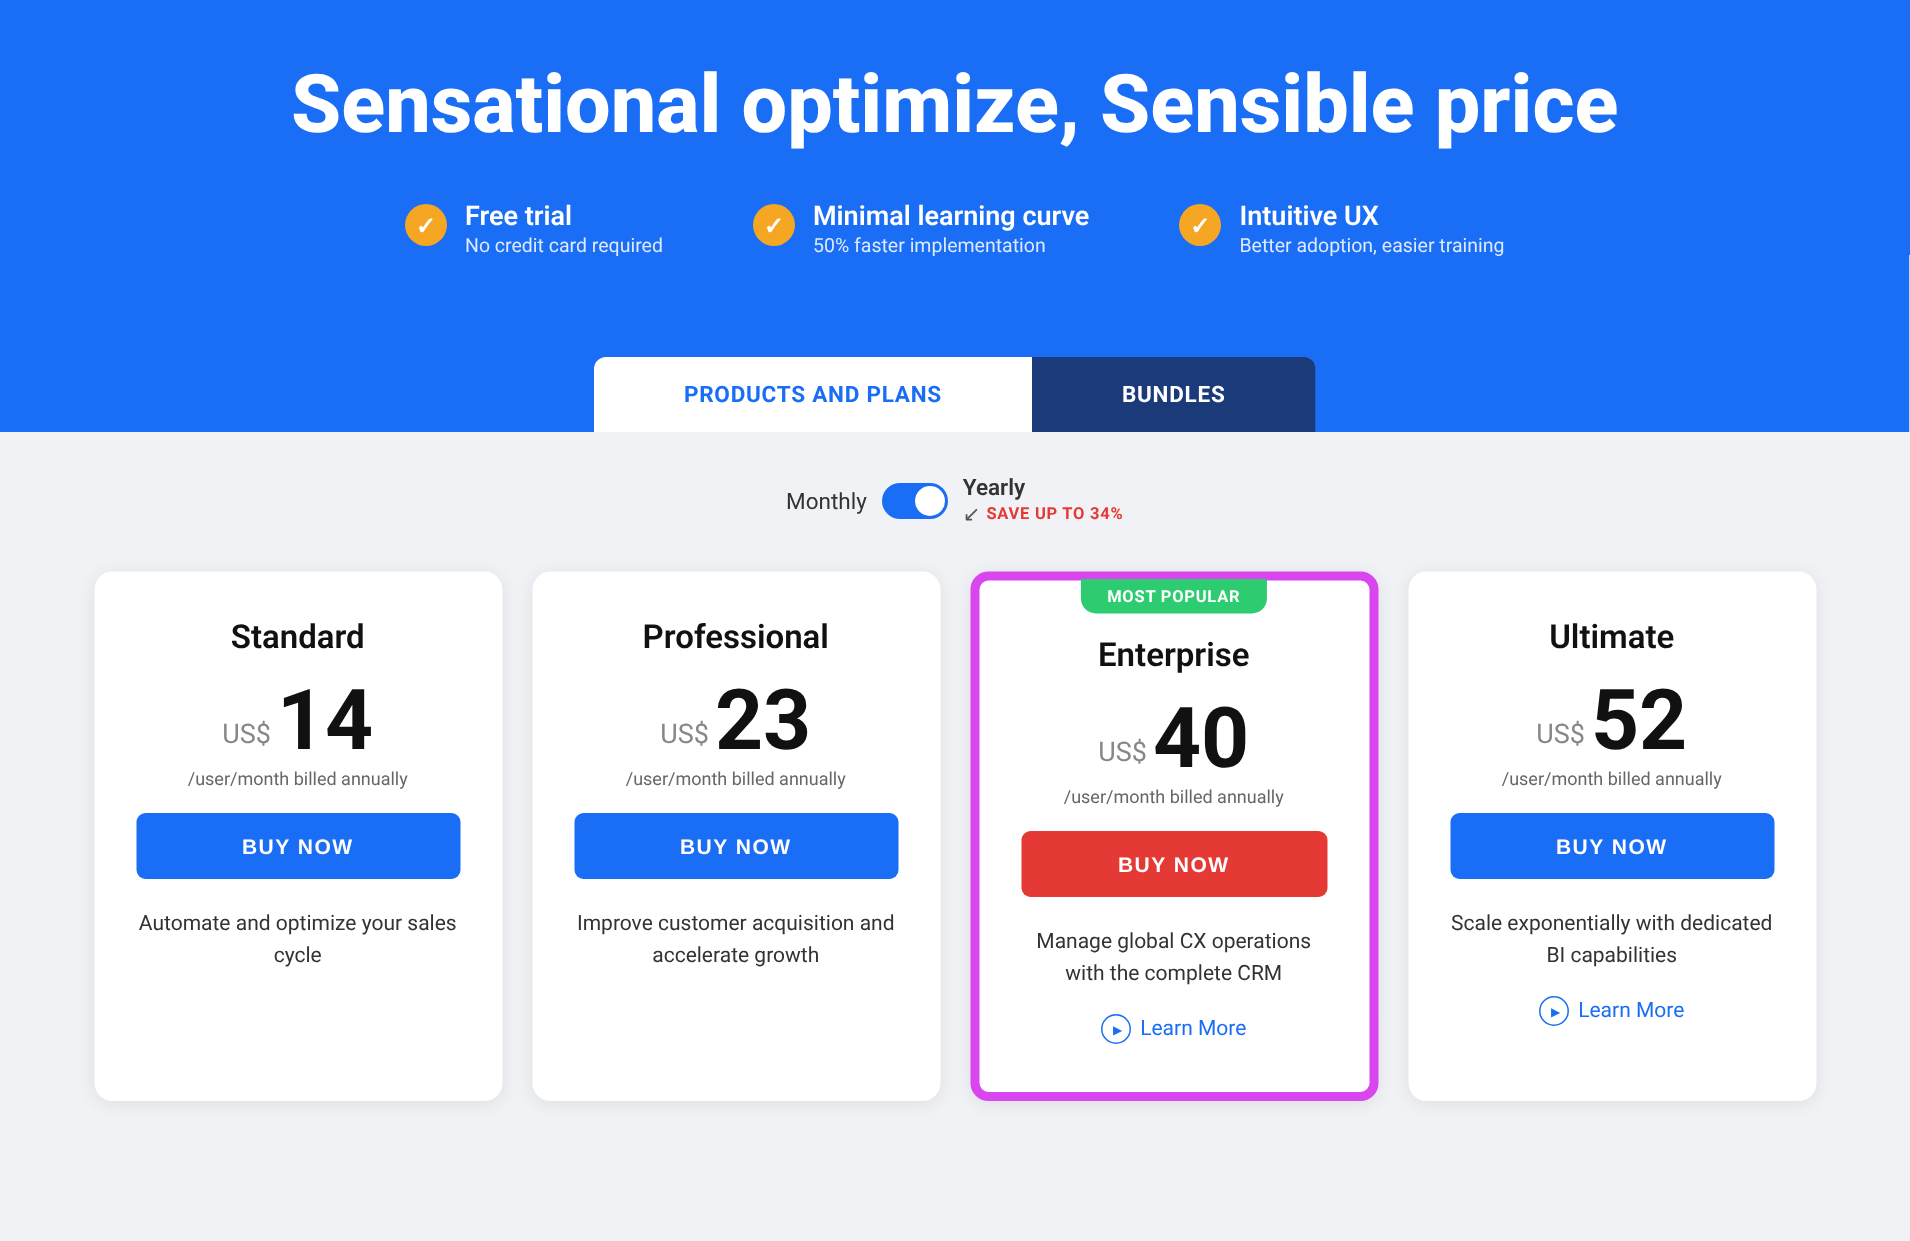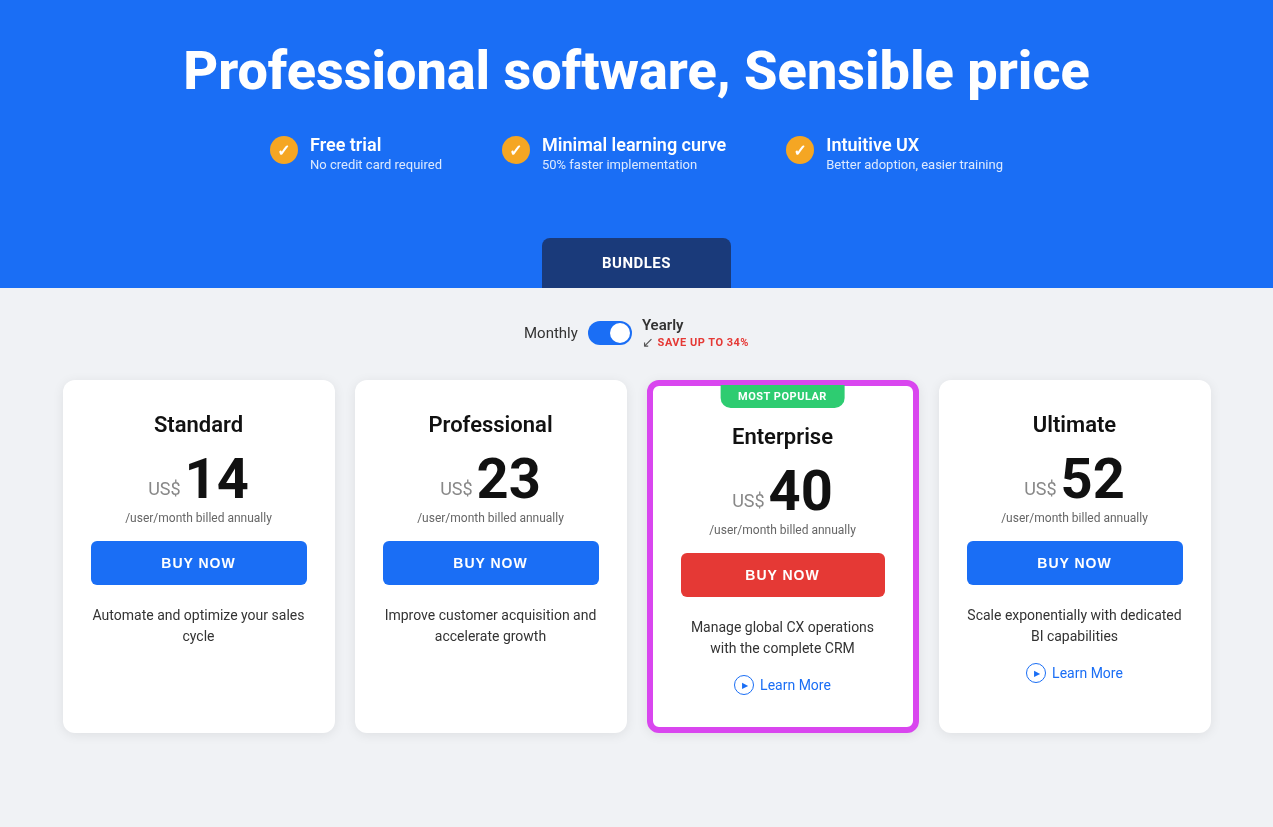--- a/index.html
+++ b/index.html
@@ -258,21 +258,21 @@
       content: '▶';
       font-size: 8px;
       color: #1a6ef5;
       margin-left: 2px;
     }
   </style>
 </head>
 <body>
 
 <div class="hero">
-  <h1 class="hero-title">Professional software, Sensible price</h1>
+  <h1 class="hero-title">Sensational optimize, Sensible price</h1>
   <div class="hero-features">
     <div class="hero-feature">
       <div class="check-icon"></div>
       <div class="feature-text">
         <div class="feature-title">Free trial</div>
         <div class="feature-sub">No credit card required</div>
       </div>
     </div>
     <div class="hero-feature">
       <div class="check-icon"></div>
@@ -286,20 +286,21 @@
       <div class="feature-text">
         <div class="feature-title">Intuitive UX</div>
         <div class="feature-sub">Better adoption, easier training</div>
       </div>
     </div>
   </div>
 </div>
 
 <div class="tabs-wrapper">
   <div class="tabs-container">
+    <div class="tab tab-active">PRODUCTS AND PLANS</div>
     <div class="tab tab-inactive">BUNDLES</div>
   </div>
 </div>
 
 <div class="billing-section">
   <span class="billing-label">Monthly</span>
   <div class="toggle">
     <div class="toggle-knob"></div>
   </div>
   <div class="billing-yearly-wrapper">

